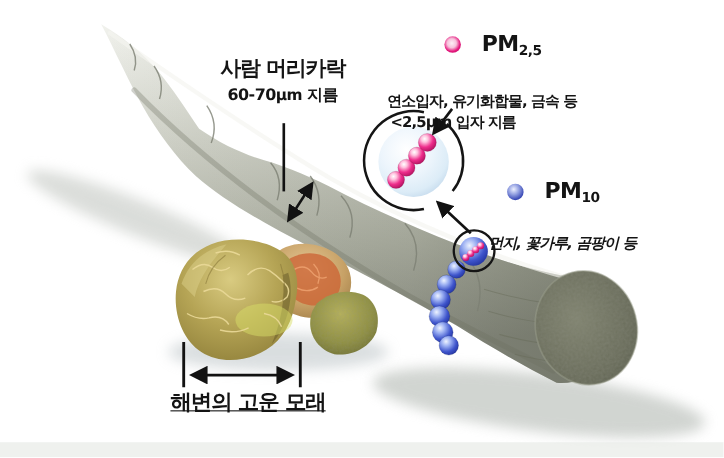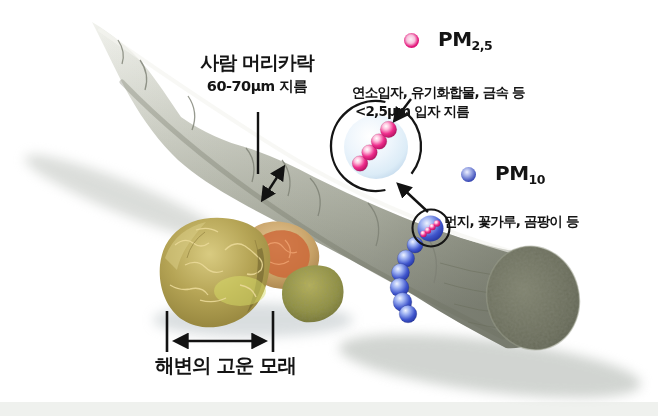--- a/index.html
+++ b/index.html
@@ -17,24 +17,24 @@
   .pm-legend{display:flex;align-items:center;gap:19px;}
   .pm25-legend{left:404px;top:27px;}
   .pm10-legend{left:461px;top:161px;}
   .dot{width:15px;height:15px;border-radius:50%;display:inline-block;flex:0 0 auto;}
   .pm25-dot{background:radial-gradient(circle at 45% 42%, #fdeef6 0%, #f7c2dc 34%, var(--pm25-accent,#e5187d) 62%, #a80d58 100%);}
   .pm10-dot{background:radial-gradient(circle at 40% 34%, #edf0ff 0%, #95a2e2 35%, var(--pm10-accent,#3c4cb8) 70%, #1b2780 100%);}
   .pm-name{font-size:20px;font-weight:700;letter-spacing:-0.5px;}
   .pm-name sub{font-size:12.5px;font-weight:700;vertical-align:-4px;letter-spacing:-0.5px;}
   .pm-desc{font-size:13.5px;font-weight:700;letter-spacing:-0.8px;line-height:19px;margin-top:25px;}
   .pm25-desc{left:352px;top:58px;}
-  .pm10-desc{left:444px;top:187px;}
+  .pm10-desc{left:444px;top:187px;font-style:italic;}
   .pm-desc .indent{padding-left:3px;}
   .sand-label{left:143px;top:355px;width:165px;text-align:center;}
-  .sand-label .title{font-size:19.5px;}
+  .sand-label .title{font-size:19.5px;text-decoration:underline;}
 </style>
 </head>
 <body>
 
 <div class="stage">
 
   <svg width="658" height="416" viewBox="0 0 658 416">
     <defs>
       <linearGradient id="hairGrad" x1="0" y1="0" x2="0.22" y2="1">
         <stop offset="0" stop-color="#f1f2ed"></stop>

